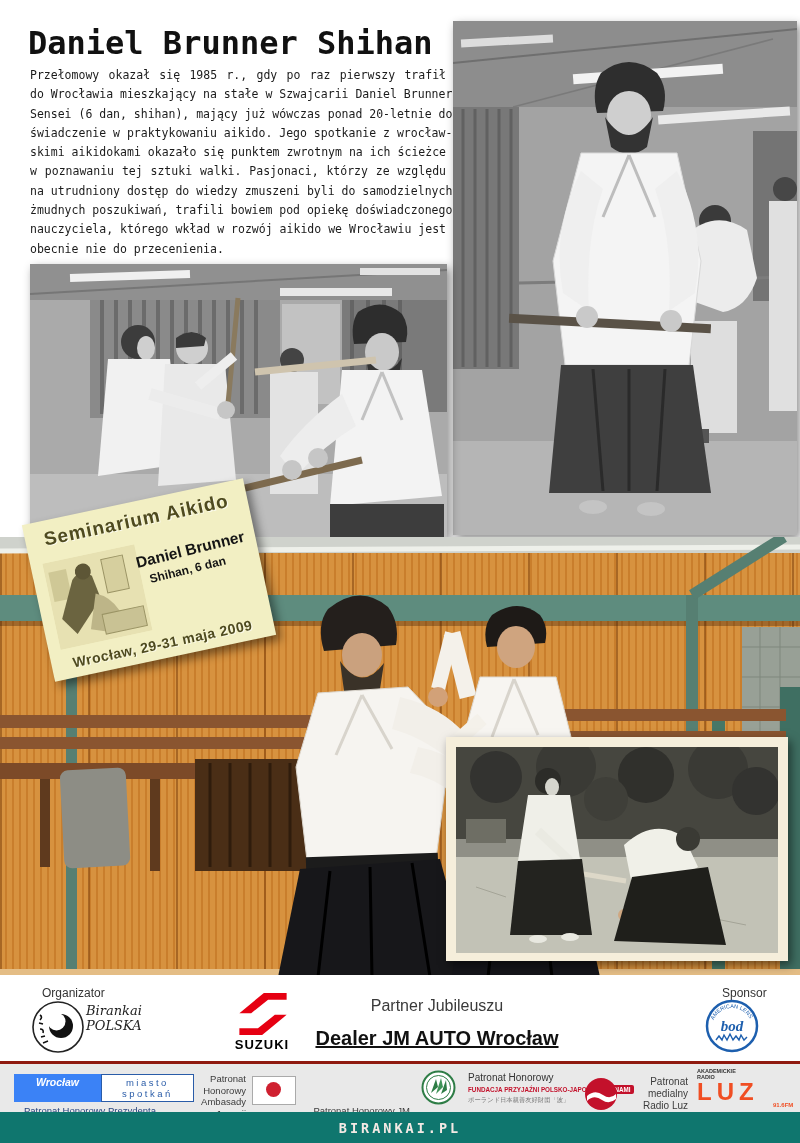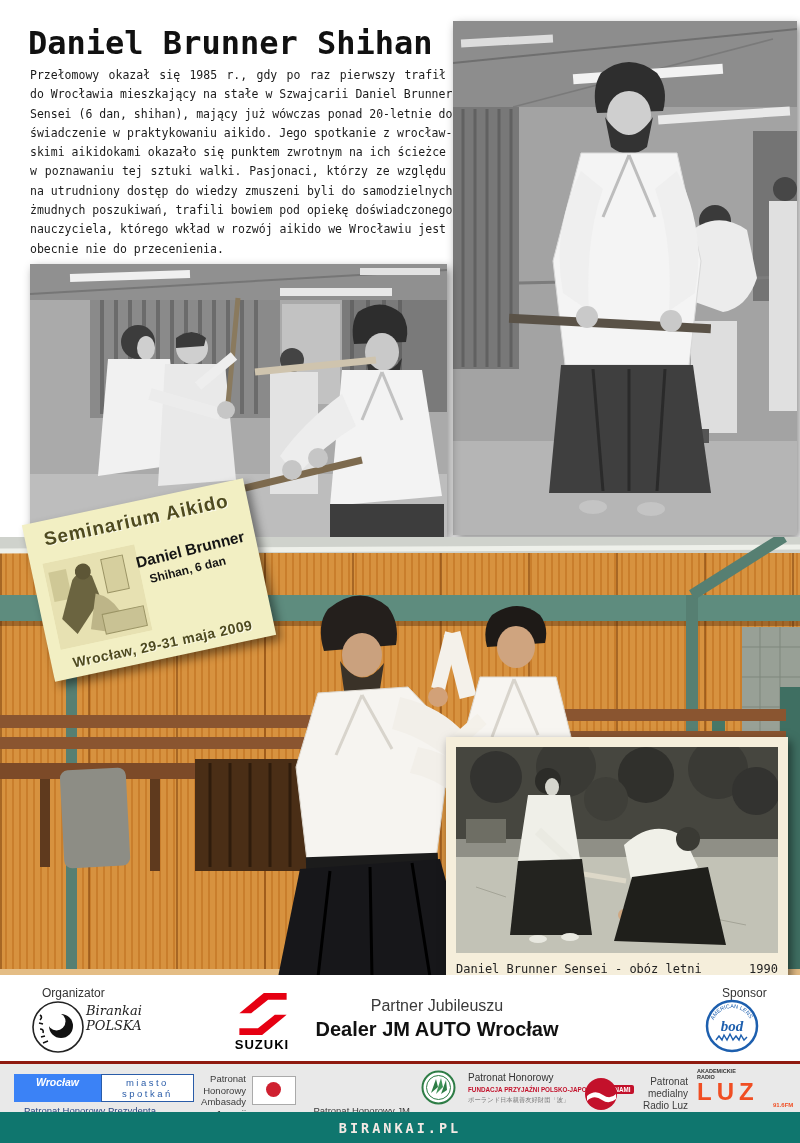--- a/index.html
+++ b/index.html
@@ -47,21 +47,21 @@
   
   #footer{left:0;top:975px;width:800px;height:86px;background:#fff;}
   .small-label{font-size:12px;color:#333;margin-left:8px;}
   #org-label{left:34px;top:11px;}
   #org-name{left:86px;top:28px;font-family:"DejaVu Serif",serif;font-style:italic;
             font-size:13px;color:#222;line-height:15px;}
   #suzuki-word{left:224px;top:62px;width:76px;text-align:center;color:#000000;
                font-weight:bold;font-size:13px;letter-spacing:1px;}
   #partner{left:312px;top:22px;width:250px;text-align:center;}
   #partner .p1{font-size:16px;color:#3a3a3a;}
-  #partner .p2{font-size:20px;font-weight:bold;color:#111;margin-top:3px;}
+  #partner .p2{font-size:20px;font-weight:bold;color:#111;margin-top:12px;text-decoration:underline;}
   #sponsor-label{left:714px;top:11px;}
 
   
   #redline{left:0;top:1061px;width:800px;height:3px;background:#8f1a10;}
   #graybar{left:0;top:1064px;width:800px;height:48px;background:#e9e9e9;}
   .patron-text{font-size:9.5px;line-height:11.5px;color:#3c3c3c;text-align:right;}
   #wroclaw{left:14px;top:8px;width:152px;text-align:center;}
   #wroclaw .logo{display:inline-flex;font-size:10.5px;}
   #wroclaw .w1{background:#3b82f6;color:#fff;font-style:italic;font-weight:bold;padding:2px 22px;}
   #wroclaw .w2{border:1px solid #2a5ca8;color:#2a5ca8;letter-spacing:2.5px;padding:2px 20px;background:#fff;font-size:9.5px;}
@@ -321,24 +321,20 @@
       <path d="M62 114 L126 112 L136 188 L54 188 Z" fill="#23231f"></path>
       <ellipse cx="82" cy="192" rx="9" ry="4" fill="#e8e8e0"></ellipse>
       <ellipse cx="114" cy="190" rx="9" ry="4" fill="#e8e8e0"></ellipse>
 
       <path d="M168 98 q30 -28 60 -8 l14 30 -20 12 q-26 -12 -46 6 z" fill="#f0f0e8"></path>
       <circle cx="232" cy="92" r="12" fill="#3a3a34"></circle>
       <line x1="196" y1="130" x2="170" y2="164" stroke="#ecece4" stroke-width="8"></line>
       <circle cx="168" cy="168" r="6" fill="#cfa882"></circle>
       <path d="M176 130 L252 120 L270 198 L158 194 Z" fill="#1f1f1b"></path>
     </svg>
-    <div class="cap">
-      <span>Daniel Brunner Sensei - obóz letni</span>
-      <span>1990</span>
-    </div>
   </div>
 
   <div class="abs" id="footer">
     <div class="abs small-label" id="org-label">Organizator</div>
     <svg class="abs" style="left:30px;top:24px" width="56" height="56" viewBox="0 0 56 56">
       <circle cx="28" cy="28" r="25" fill="#fff" stroke="#222" stroke-width="1.6"></circle>
       <circle cx="31" cy="27" r="12" fill="#111"></circle>
       <circle cx="26.5" cy="22.5" r="9" fill="#fff"></circle>
       <path d="M10 16 q3 2 0 5 M9 24 l4 1 M10 30 q4 0 3 4 M11 38 l4 -1" stroke="#111" stroke-width="1.6" fill="none"></path>
       <path d="M13 44 l5 -2" stroke="#111" stroke-width="1.4"></path>

